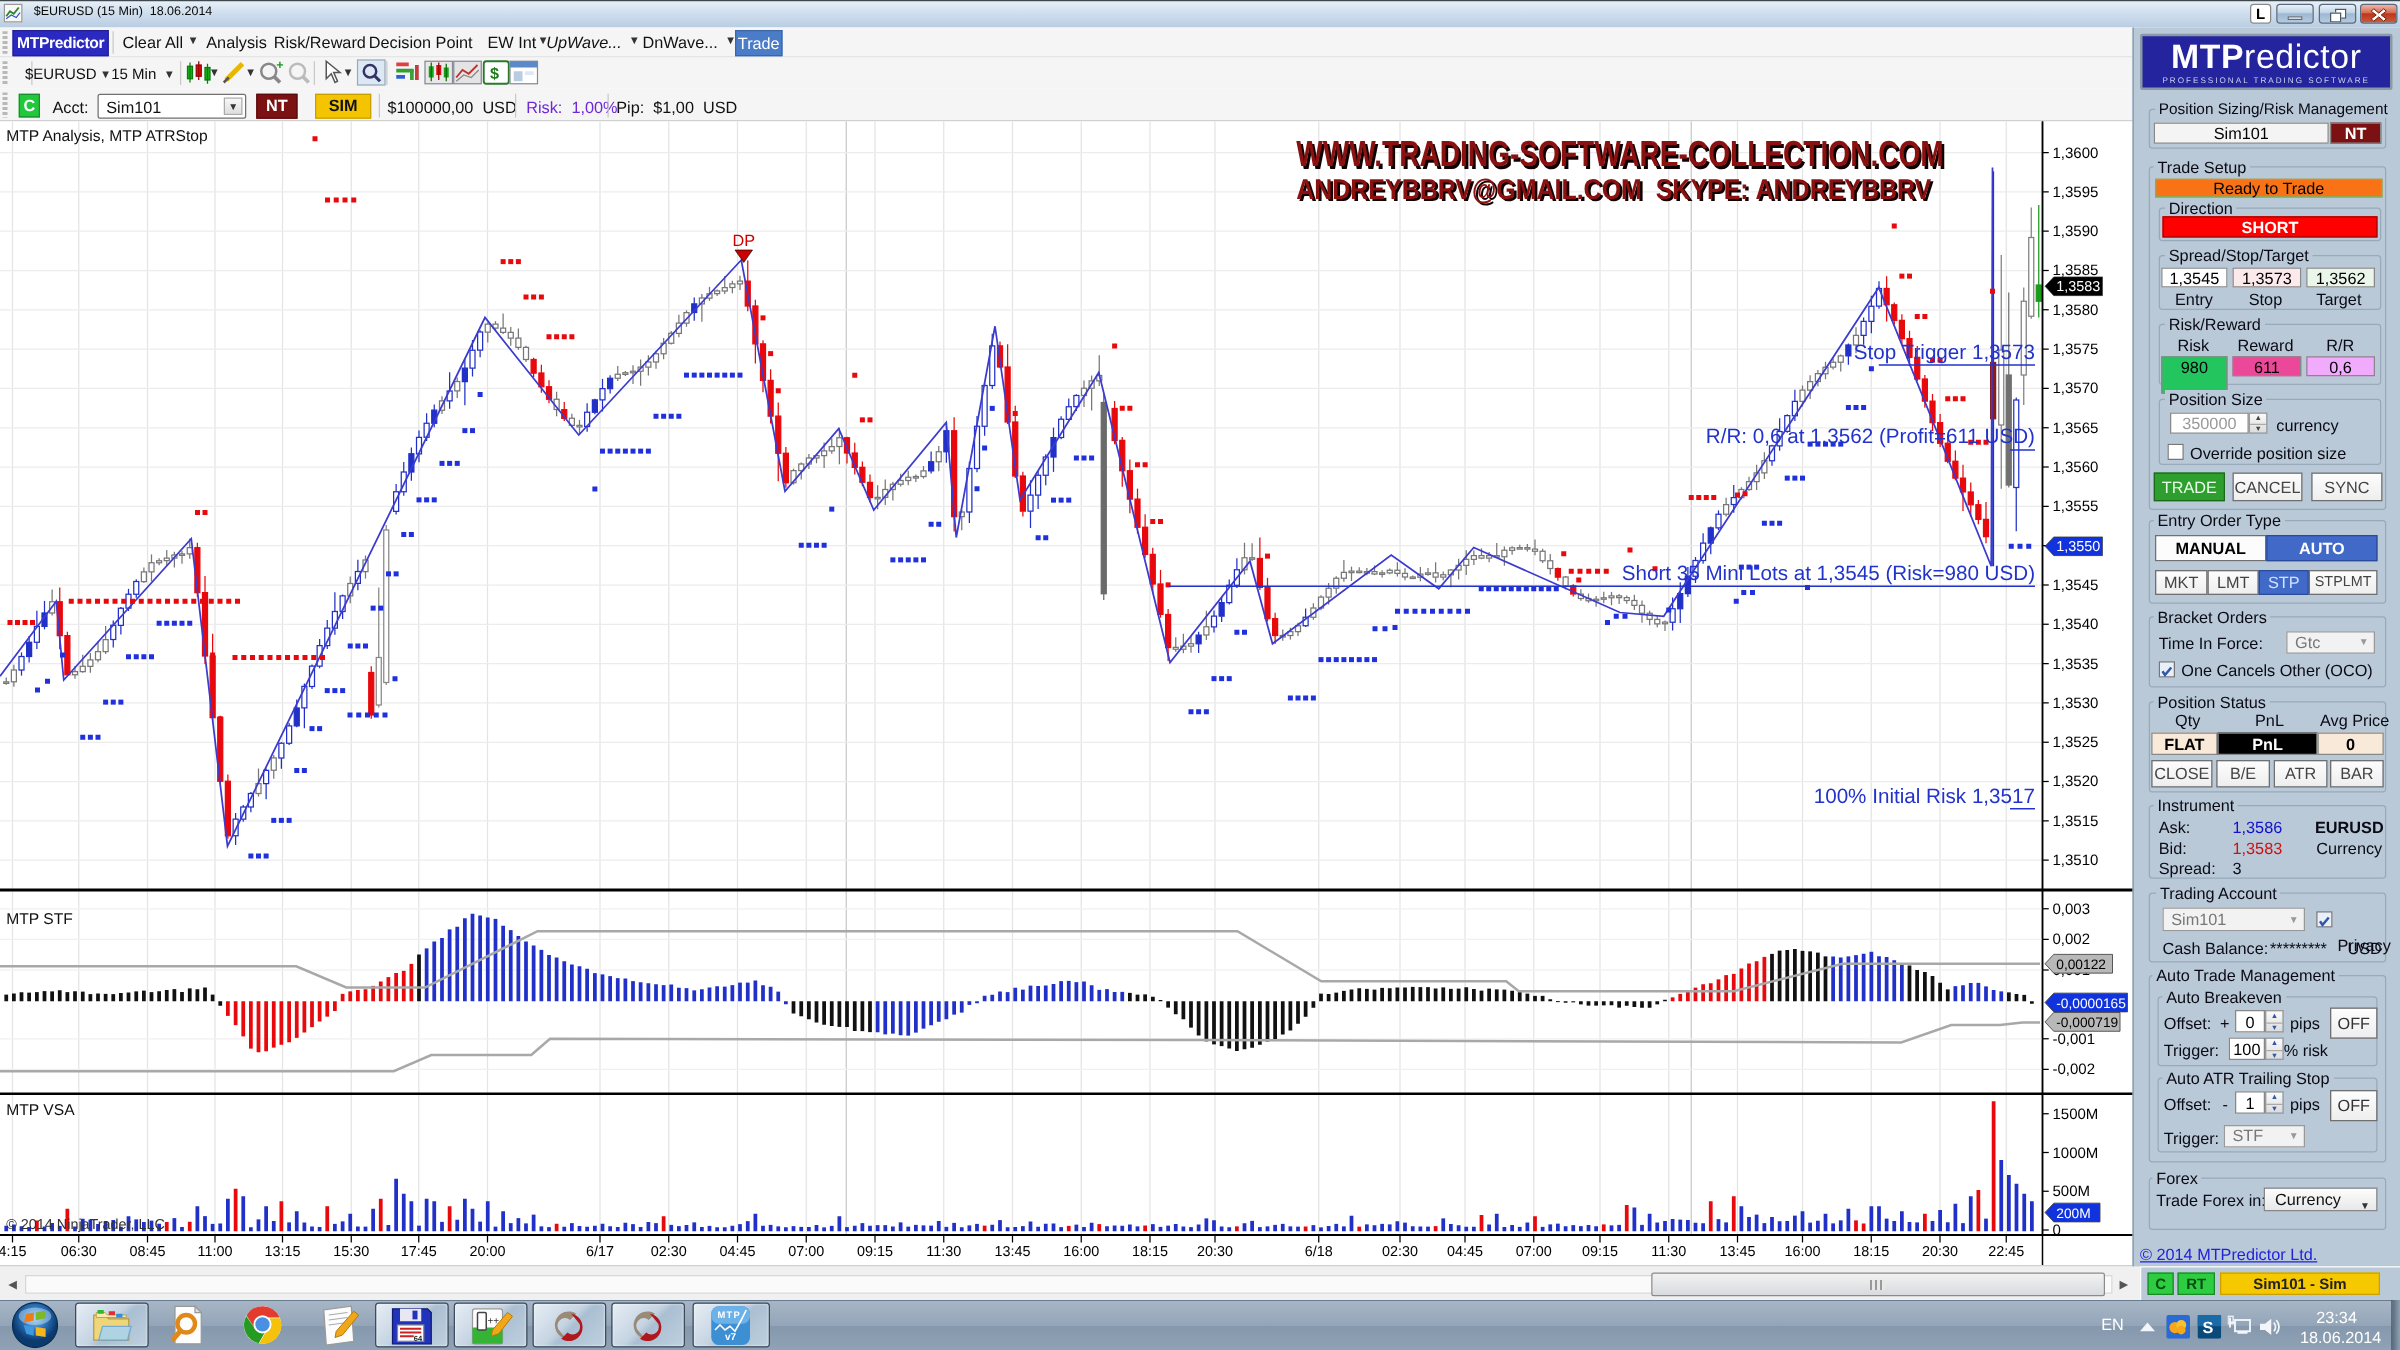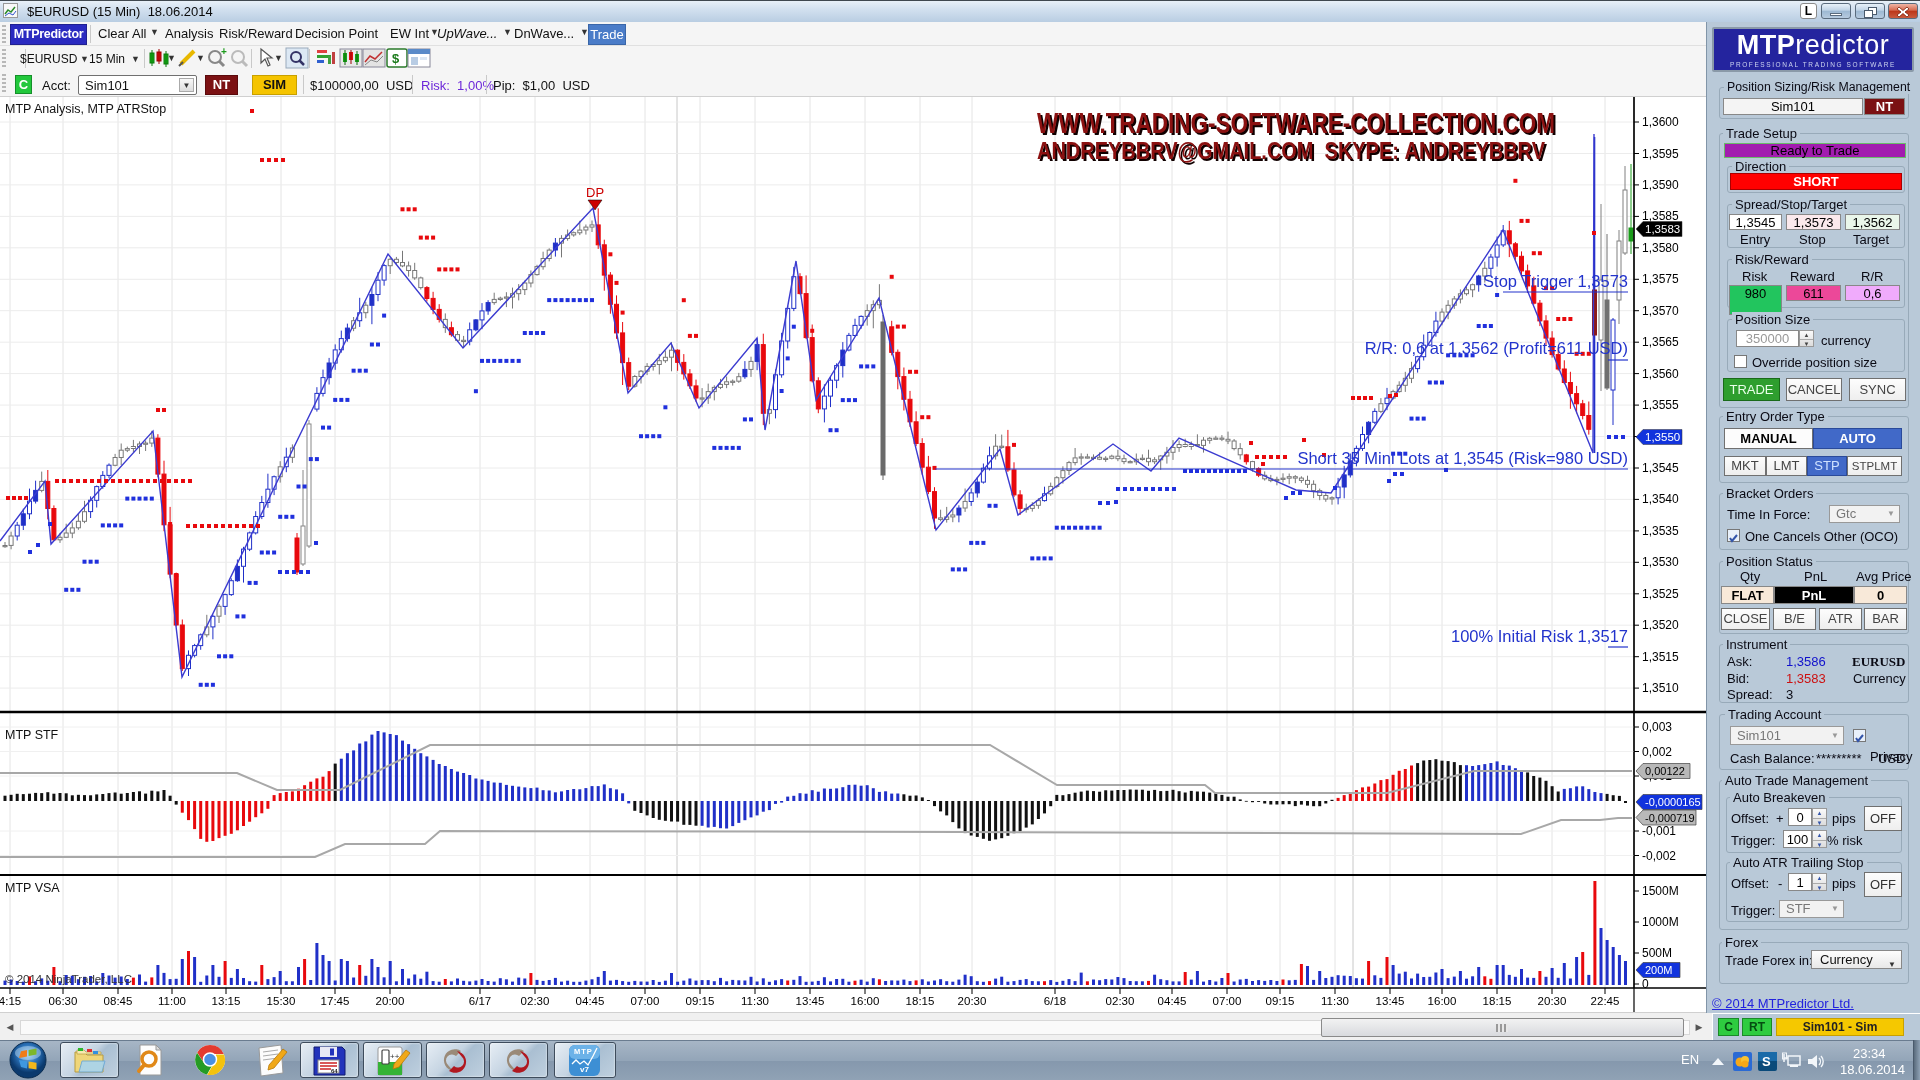--- a/index.html
+++ b/index.html
@@ -30,21 +30,21 @@
 </head>
 <body>
 
 <div class="abs titlebar"></div>
 <div class="abs" style="left:3px;top:3px;width:15px;height:15px;background:#f8f8f8;border:1px solid #999;">
  <svg width="13" height="13">
       <polyline points="1,9 4,5 7,7 11,2" stroke="#2a8a2a" fill="none" stroke-width="1.5"></polyline>
       <polyline points="1,11 5,8 9,10 12,6" stroke="#3355cc" fill="none" stroke-width="1"></polyline>
     </svg>
 </div>
-<div class="abs" style="left:27px;top:4px;font-size:13px;color:#0a0a0a;">$EURUSD (15 Min)&nbsp;&nbsp;18.06.2014</div>
+<div class="abs" style="left:27px;top:4px;font-size:10px;color:#0a0a0a;">$EURUSD (15 Min)&nbsp;&nbsp;18.06.2014</div>
 <div class="abs wbtn" style="left:1800px;width:17px;background:#fff;text-align:center;font-size:12px;font-weight:bold;color:#000;line-height:15px;border-color:#8a8a8a;">L</div>
 <div class="abs wbtn" style="left:1821px;width:30px;background:linear-gradient(#e8f1f9,#c0d3e6 45%,#9cb8d2 50%,#b6cadf);">
     <div style="margin:9px auto 0;width:12px;height:3px;background:#fff;border:1px solid #5a6b7d;"></div>
   </div>
 <div class="abs wbtn" style="left:1855px;width:30px;background:linear-gradient(#e8f1f9,#c0d3e6 45%,#9cb8d2 50%,#b6cadf);">
     <div style="margin:3px auto 0;width:9px;height:8px;border:1px solid #4a5a6c;background:#fff;margin-left:12px;"></div>
     <div style="width:9px;height:8px;border:1px solid #4a5a6c;background:#fff;margin:-5px 0 0 8px;"></div>
   </div>
 <div class="abs wbtn" style="left:1888px;width:30px;background:linear-gradient(#f0b5a5,#d66a50 45%,#bc3518 50%,#c95b3e);"><svg width="28" height="14">
       <path d="M10 3 L14 6.5 L18 3 L20 5 L16 8 L20 11 L18 13 L14 9.5 L10 13 L8 11 L12 8 L8 5 Z" fill="#fff" stroke="#7a1c05" stroke-width="0.8"></path>
@@ -1989,21 +1989,21 @@
   <div style="position:absolute;left:0;top:32px;width:100%;text-align:center;font-size:6.5px;color:#cdd4f0;letter-spacing:1.6px;">PROFESSIONAL TRADING SOFTWARE</div>
 </div>
 
 <div class="grp" style="left:1719px;top:87px;width:190px;height:32px;"></div>
 <div class="grplabel" style="left:1724px;top:80px;font-size:12.3px;">Position Sizing/Risk Management</div>
 <div class="fld" style="left:1723px;top:98px;width:140px;height:17px;background:#f4f4f4;line-height:16px;">Sim101</div>
 <div class="fld" style="left:1864px;top:98px;width:41px;height:17px;background:#7b1113;color:#fff;font-weight:bold;line-height:16px;">NT</div>
 
 <div class="grp" style="left:1719px;top:133px;width:190px;height:275px;"></div>
 <div class="grplabel" style="left:1723px;top:126px;">Trade Setup</div>
-<div class="fld" style="left:1724px;top:143px;width:182px;height:15px;background:#a21caf;border-color:#6aba6a;line-height:14px;">Ready to Trade</div>
+<div class="fld" style="left:1724px;top:143px;width:182px;height:15px;background:#f97316;border-color:#6aba6a;line-height:14px;">Ready to Trade</div>
 <div class="grp" style="left:1727px;top:166px;width:178px;height:27px;"></div>
 <div class="grplabel" style="left:1732px;top:159px;">Direction</div>
 <div class="fld" style="left:1730px;top:173px;width:172px;height:17px;background:#ff0000;border-color:#aa0000;color:#fff;font-weight:bold;line-height:16px;">SHORT</div>
 <div class="grp" style="left:1727px;top:204px;width:178px;height:44px;"></div>
 <div class="grplabel" style="left:1732px;top:197px;">Spread/Stop/Target</div>
 <div class="fld" style="left:1729px;top:214px;width:53px;height:16px;line-height:15px;">1,3545</div>
 <div class="fld" style="left:1786px;top:214px;width:55px;height:16px;background:#fbe9ec;line-height:15px;">1,3573</div>
 <div class="fld" style="left:1845px;top:214px;width:55px;height:16px;background:#eaf6ea;line-height:15px;">1,3562</div>
 <div class="lbl" style="left:1740px;top:232px;">Entry</div>
 <div class="lbl" style="left:1799px;top:232px;">Stop</div>
@@ -2058,21 +2058,21 @@
 <div class="fld" style="left:1854px;top:586px;width:53px;height:18px;background:#f8e9d9;font-weight:bold;line-height:17px;">0</div>
 <div class="btn" style="left:1721px;top:608px;width:49px;height:22px;line-height:20px;">CLOSE</div>
 <div class="btn" style="left:1773px;top:608px;width:43px;height:22px;line-height:20px;">B/E</div>
 <div class="btn" style="left:1819px;top:608px;width:43px;height:22px;line-height:20px;">ATR</div>
 <div class="btn" style="left:1864px;top:608px;width:43px;height:22px;line-height:20px;text-align:center;">BAR</div>
 
 <div class="grp" style="left:1719px;top:644px;width:190px;height:59px;"></div>
 <div class="grplabel" style="left:1723px;top:637px;">Instrument</div>
 <div class="lbl" style="left:1727px;top:654px;">Ask:</div>
 <div class="lbl" style="left:1786px;top:654px;color:#1111cc;">1,3586</div>
-<div class="lbl" style="left:1852px;top:654px;font-weight:bold;font-family:Liberation Serif, serif;">EURUSD</div>
+<div class="lbl" style="left:1852px;top:654px;font-weight:bold;">EURUSD</div>
 <div class="lbl" style="left:1727px;top:671px;">Bid:</div>
 <div class="lbl" style="left:1786px;top:671px;color:#cc1111;">1,3583</div>
 <div class="lbl" style="left:1853px;top:671px;">Currency</div>
 <div class="lbl" style="left:1727px;top:687px;">Spread:</div>
 <div class="lbl" style="left:1786px;top:687px;">3</div>
 
 <div class="grp" style="left:1719px;top:714px;width:190px;height:56px;"></div>
 <div class="grplabel" style="left:1725px;top:707px;">Trading Account</div>
 <div class="combo" style="left:1730px;top:726px;width:114px;height:19px;line-height:17px;">Sim101<span style="position:absolute;right:4px;font-size:8px;color:#999;">▼</span></div>
 <div class="cb" style="left:1853px;top:729px;background:#e8f0fa;"><svg width="11" height="11">

